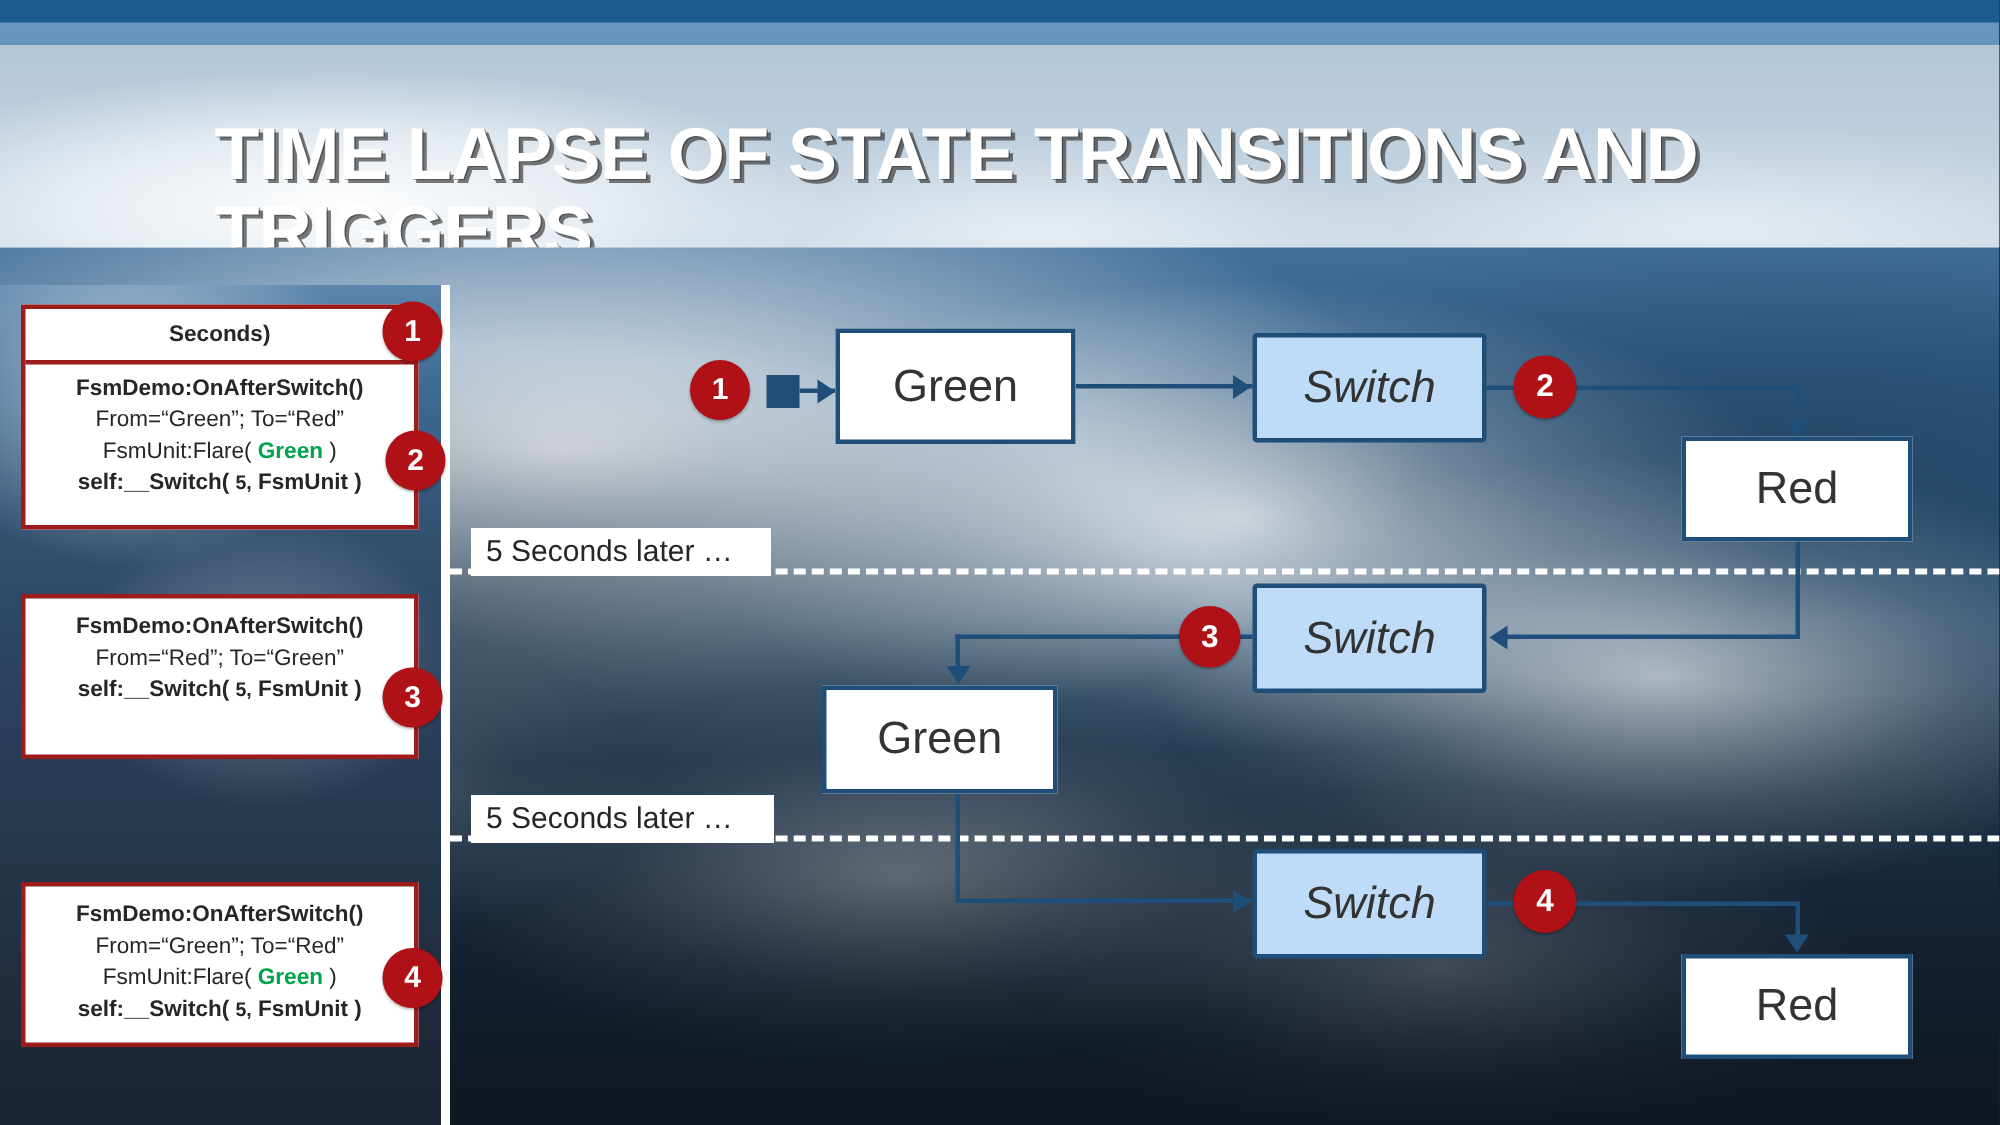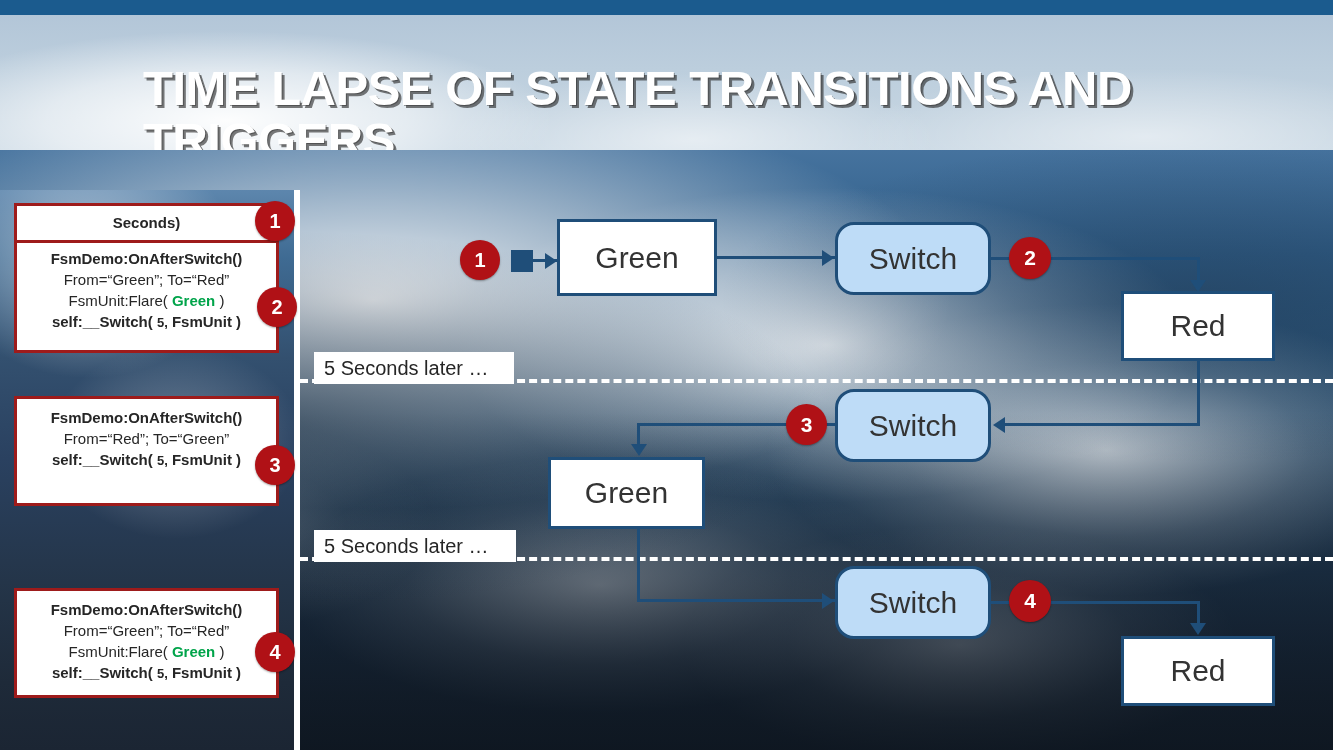--- a/index.html
+++ b/index.html
@@ -29,21 +29,21 @@
       radial-gradient(ellipse 60% 36% at 20% 56%, rgba(25,42,60,0.55) 0%, rgba(25,42,60,0.0) 70%),
       radial-gradient(ellipse 50% 30% at 90% 40%, rgba(30,52,76,0.45) 0%, rgba(30,52,76,0) 72%),
       linear-gradient(180deg, rgba(10,20,32,0) 55%, rgba(12,22,34,0.55) 85%, rgba(12,20,30,0.80) 100%);
   }
 
   
   .topstrip{position:absolute;left:0;top:0;width:1333px;height:15px;background:#1b5b8e;z-index:6;}
 
   
   .header{
-    position:absolute;left:0;top:15px;width:1333px;height:135px;z-index:5;overflow:hidden;
+    position:absolute;left:0;top:30px;width:1333px;height:135px;z-index:5;overflow:hidden;
     background:
       radial-gradient(ellipse 34% 92% at 17% 78%, rgba(255,255,255,0.96) 0%, rgba(255,255,255,0.55) 40%, rgba(255,255,255,0.0) 72%),
       radial-gradient(ellipse 26% 70% at 52% 92%, rgba(255,255,255,0.55) 0%, rgba(255,255,255,0) 70%),
       radial-gradient(ellipse 30% 70% at 86% 90%, rgba(255,255,255,0.50) 0%, rgba(255,255,255,0) 72%),
       linear-gradient(180deg,#b3c6d8 0%, #bccedd 40%, #c3d3e0 72%, #c9d8e4 100%);
   }
   .title{
     position:absolute;left:143px;top:48px;width:1080px;
     font-size:49px;font-weight:bold;line-height:1.06;
     color:#ffffff;letter-spacing:-0.5px;
@@ -84,21 +84,21 @@
   }
 
   
   .node{
     position:absolute;box-sizing:border-box;
     border:3px solid #1f4e79;
     display:flex;align-items:center;justify-content:center;
     font-size:30px;color:#333333;z-index:12;
   }
   .node.white{background:#ffffff;}
-  .node.blue{background:#bedcf7;border-radius:19px;}
+  .node.blue{background:#bedcf7;border-radius:3px;font-style:italic;}
 
   
   .conn{position:absolute;background:#1f4e79;z-index:10;}
   .conn.h{height:3px;}
   .conn.v{width:3px;}
   .arrow{position:absolute;width:0;height:0;z-index:11;}
   .arrow.right{border-top:8px solid transparent;border-bottom:8px solid transparent;border-left:12px solid #1f4e79;}
   .arrow.left{border-top:8px solid transparent;border-bottom:8px solid transparent;border-right:12px solid #1f4e79;}
   .arrow.down{border-left:8px solid transparent;border-right:8px solid transparent;border-top:12px solid #1f4e79;}
   .startsq{position:absolute;background:#1f4e79;z-index:11;}

